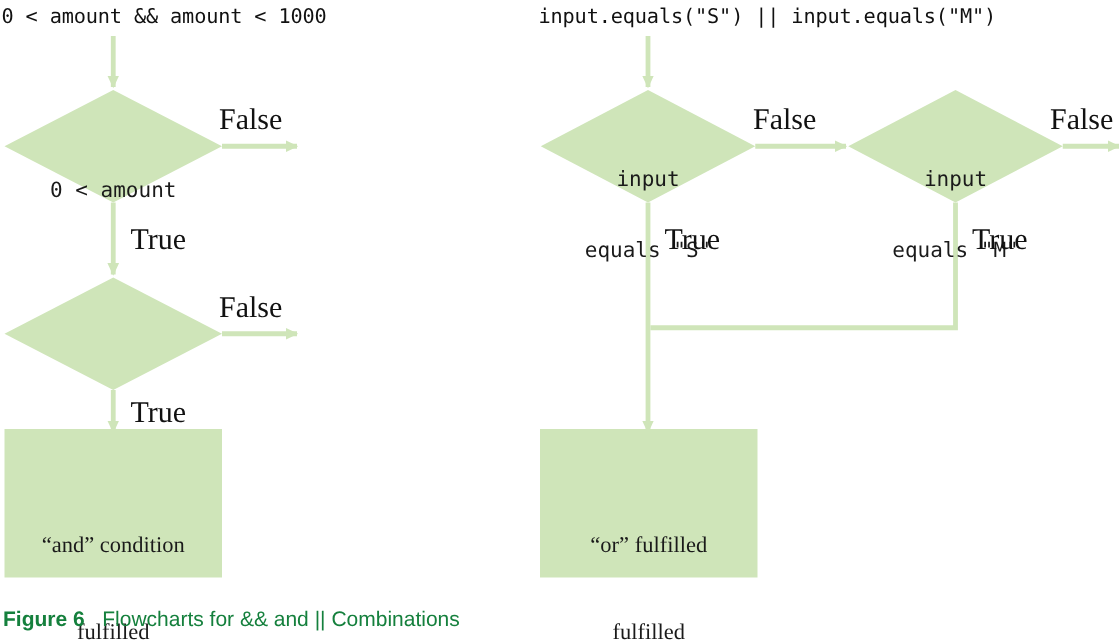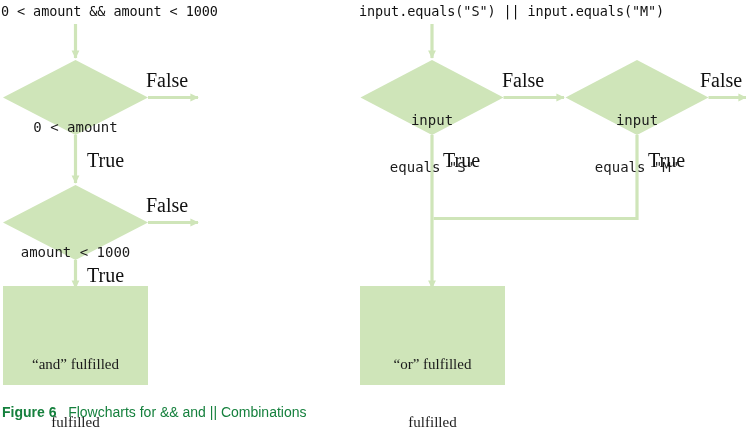--- a/index.html
+++ b/index.html
@@ -132,30 +132,27 @@
   <div class="txt mono expr-header" style="left:1px; top:4px;">0 &lt; amount &amp;&amp; amount &lt; 1000</div>
 
   <div class="txt mono node-label" style="left:3px; top:89px; width:145px;">
     <span class="ln">0 &lt; amount</span>
   </div>
 
   <div class="txt serif edge-label" style="left:146px; top:69px;">False</div>
 
   <div class="txt serif edge-label" style="left:87px; top:149px;">True</div>
 
-  <div class="txt mono node-label" style="left:3px; top:214px; width:145px;">
-    <span class="ln">amount &lt; 1000</span>
-  </div>
 
   <div class="txt serif edge-label" style="left:146px; top:194px;">False</div>
 
   <div class="txt serif edge-label" style="left:87px; top:264px;">True</div>
 
   <div class="txt serif box-label" style="left:3px; top:317px; width:145px;">
-    <span class="ln">“and” fulfilled</span>
+    <span class="ln">“and” condition</span>
     <span class="ln">fulfilled</span>
   </div>
 
   <div class="txt mono expr-header" style="left:359px; top:4px;">input.equals("S") || input.equals("M")</div>
 
   <div class="txt node-label" style="left:360px; top:82px; width:144px;">
     <span class="ln mono">input</span>
     <span class="ln mono">equals "S"</span>
   </div>
 

